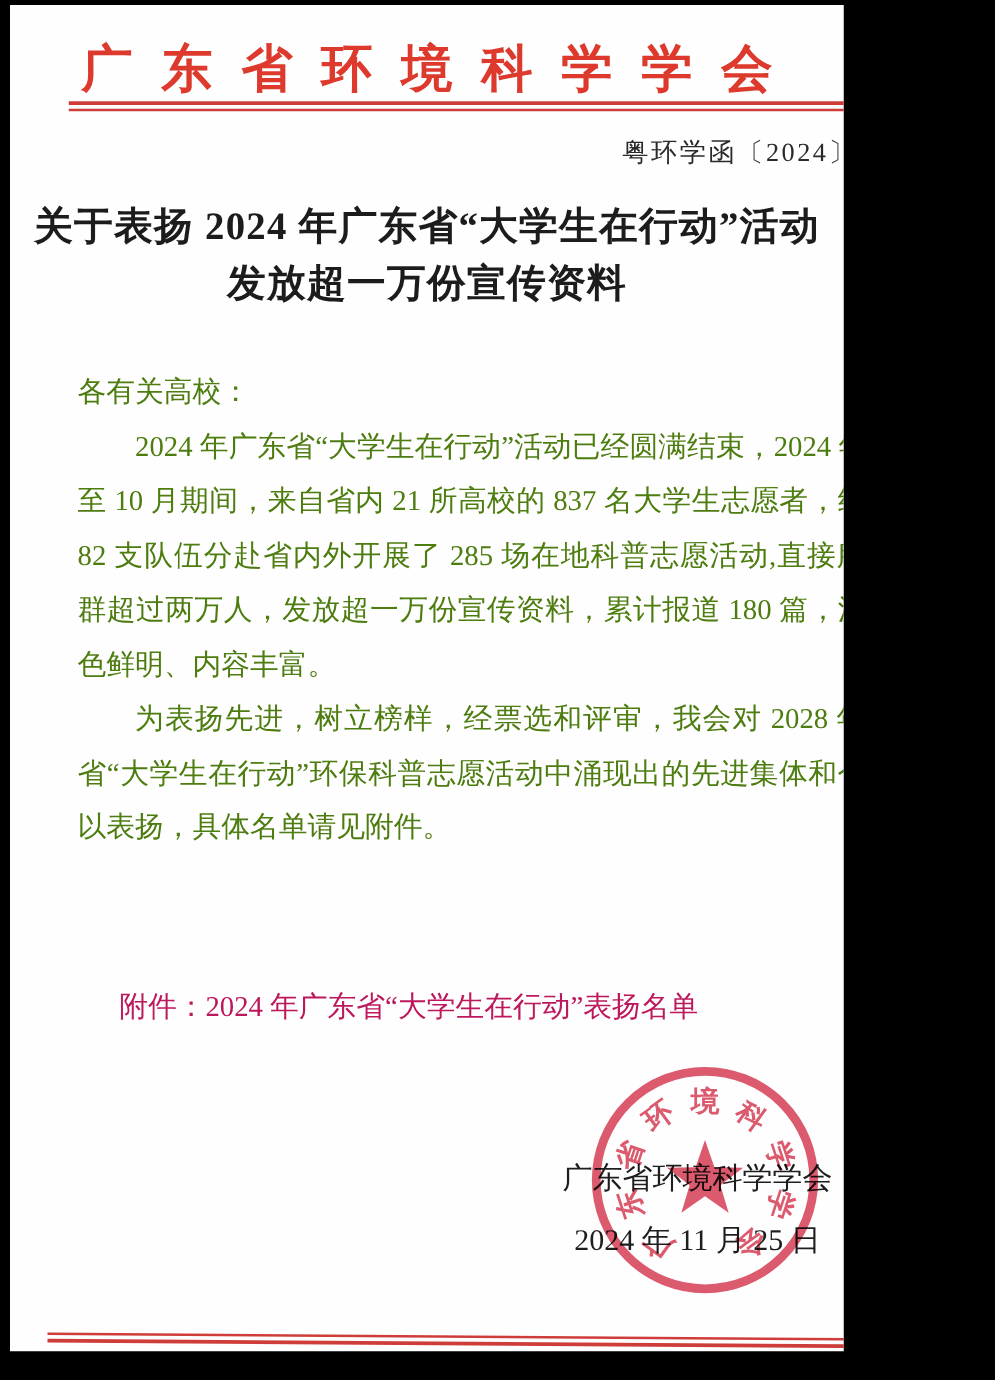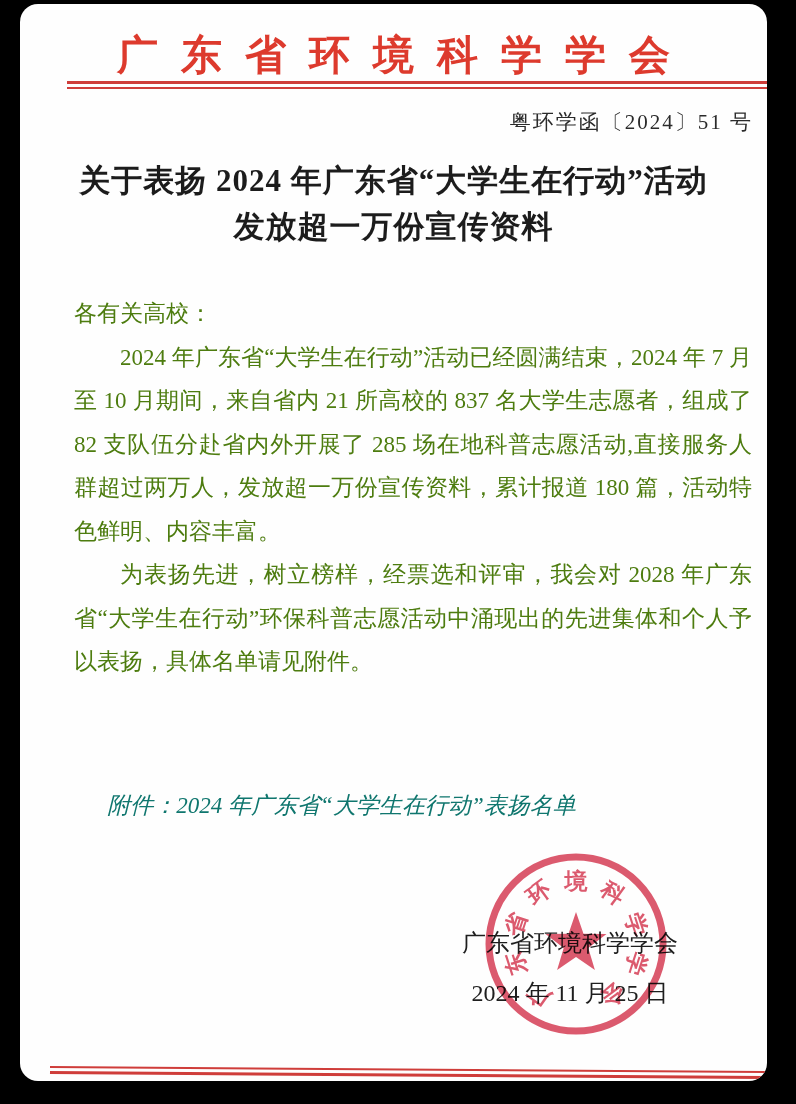--- a/index.html
+++ b/index.html
@@ -5,25 +5,24 @@
   html, body { margin: 0; padding: 0; }
   body {
     width: 796px; height: 1104px;
     background: #000;
     position: relative;
     font-family: "Liberation Serif", "DejaVu Serif", serif;
     overflow: hidden;
   }
   .page {
     position: absolute;
-    left: 20px; top: 4px;
-    width: 747px; height: 1077px;
+    left: 8px; top: 4px;
+    width: 667px; height: 1077px;
     background: #fefefe;
     overflow: hidden;
-    border-radius: 18px;
   }
   
   .org-name {
     position: absolute;
     top: 24px; left: 0; right: 0;
     text-align: center;
     font-size: 41px;
     font-weight: bold;
     color: #dd3a2d;
     letter-spacing: 23px;
@@ -69,23 +68,22 @@
     text-align: justify;
     text-justify: inter-ideograph;
   }
   .body-text p { margin: 0; }
   .body-text p.indent { text-indent: 2em; }
   .attachment-line {
     position: absolute;
     top: 786px; left: 54px;
     width: 678px;
     font-size: 23px;
-    color: #0f766e;
+    color: #be185d;
     text-indent: 1.45em;
-    font-style: italic;
   }
   
   .closing {
     position: absolute;
     top: 914px; left: 434px;
     width: 232px;
     text-align: center;
     font-size: 24px;
     color: #1e1e1e;
     line-height: 50px;

